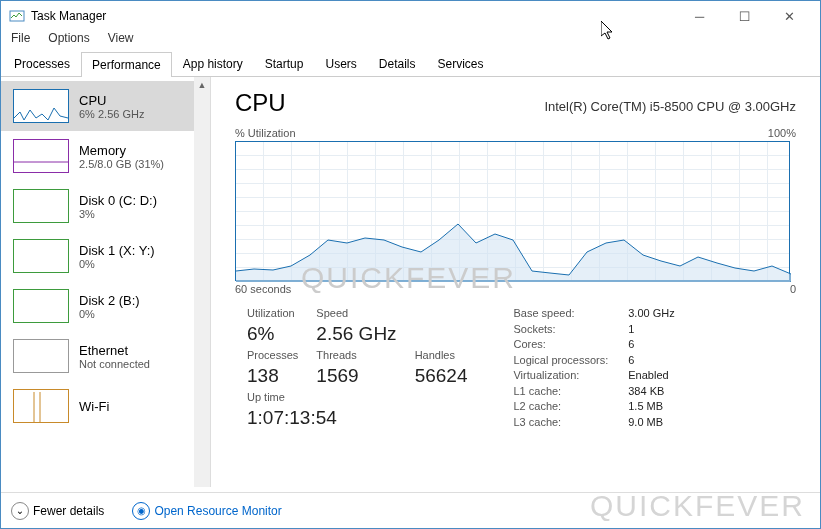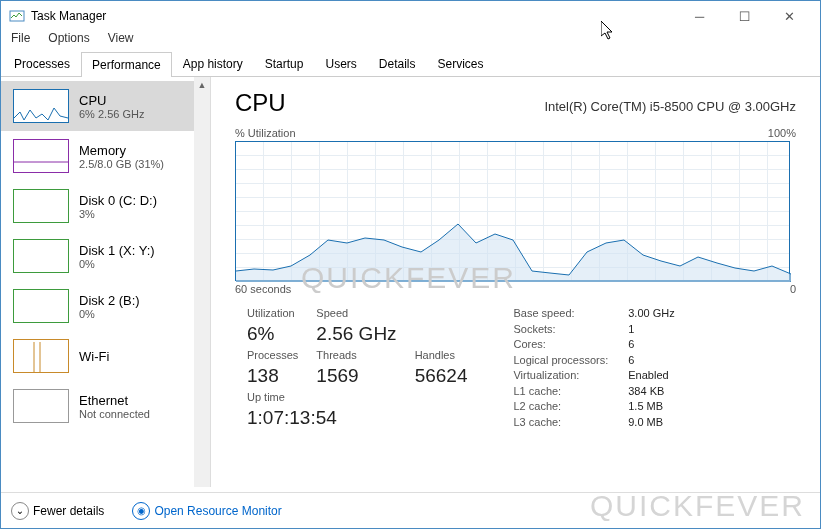--- a/index.html
+++ b/index.html
@@ -117,33 +117,33 @@
           </div>
       </div>
       <div class="side-item">
         <div class="thumb disk"></div>
         <div class="side-text">
             <div class="t">Disk 2 (B:)</div>
             <div class="s">0%</div>
           </div>
       </div>
       <div class="side-item">
+        <div class="thumb eth"></div>
+        <div class="side-text">
+            <div class="t">Ethernet</div>
+            <div class="s">Not connected</div>
+          </div>
+      </div>
+      <div class="side-item">
         <div class="thumb wifi"><svg width="54" height="32">
               <line x1="20" y1="2" x2="20" y2="32" stroke="#c88a2a"></line>
               <line x1="26" y1="2" x2="26" y2="32" stroke="#c88a2a"></line>
             </svg></div>
         <div class="side-text">
             <div class="t">Wi-Fi</div>
-          </div>
-      </div>
-      <div class="side-item">
-        <div class="thumb eth"></div>
-        <div class="side-text">
-            <div class="t">Ethernet</div>
-            <div class="s">Not connected</div>
           </div>
       </div>
     </div>
     <div class="scrollbar">
       <div class="scroll-up">▲</div>
     </div>
   </div>
 
   <div class="main">
     <div class="main-head">

